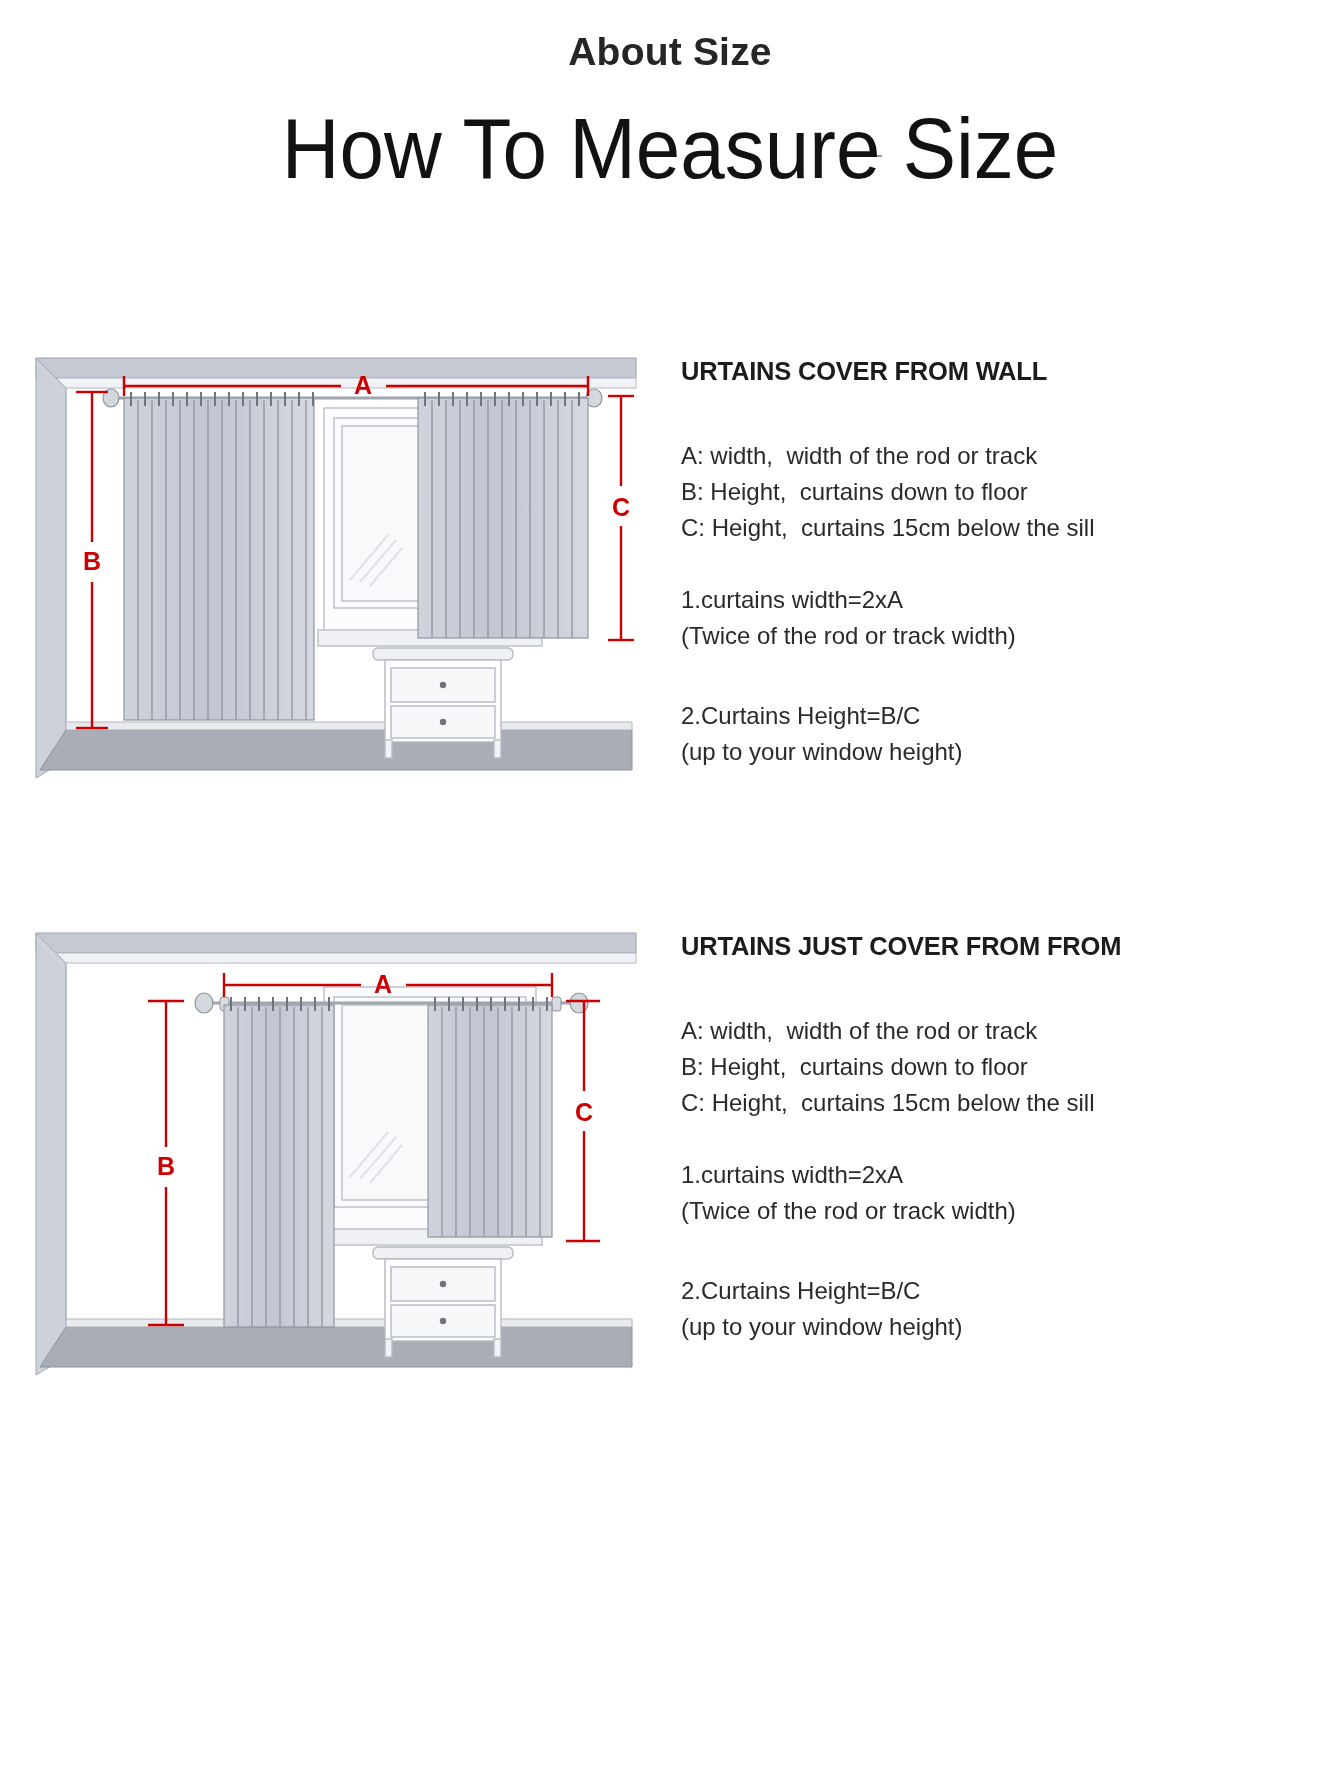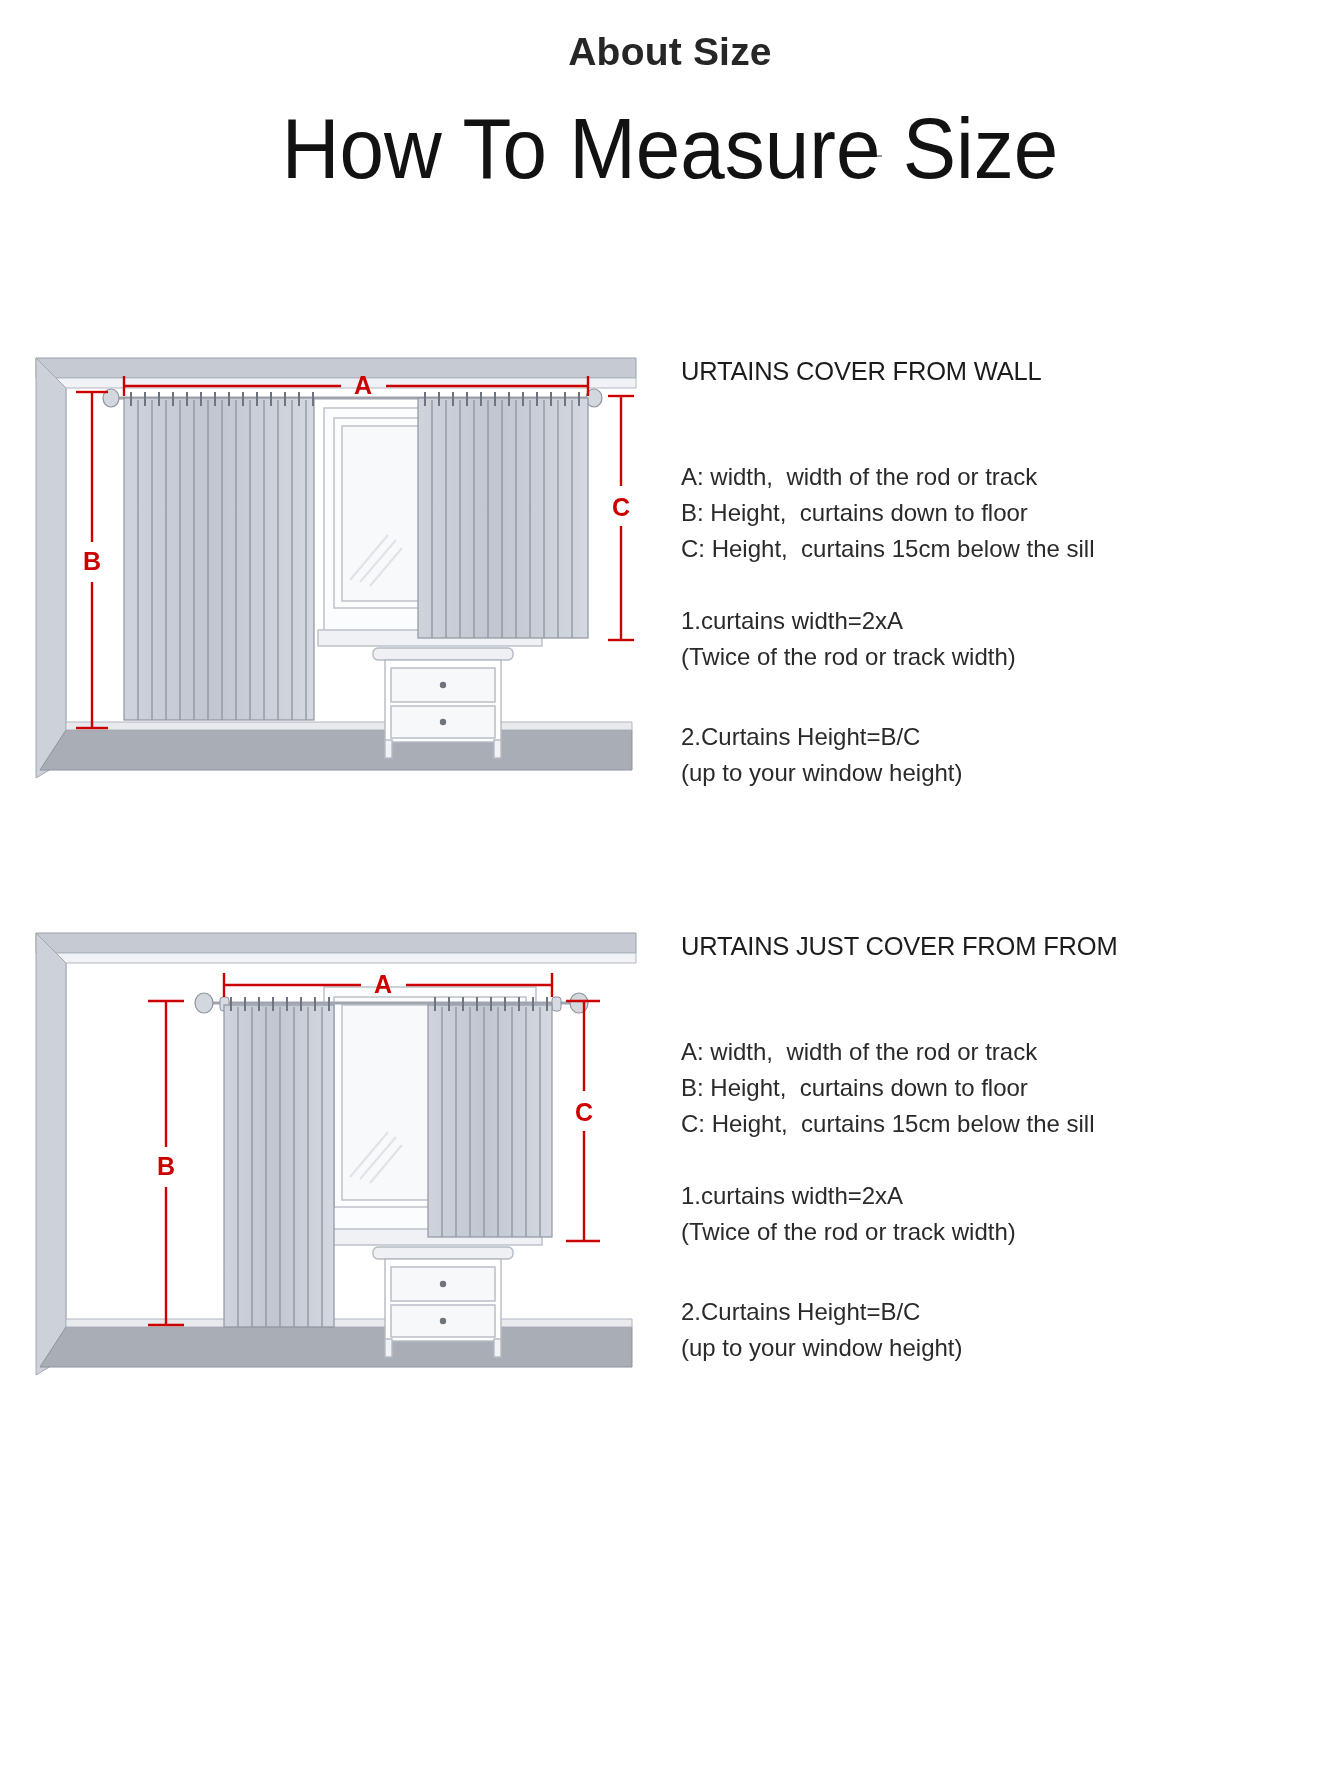--- a/index.html
+++ b/index.html
@@ -63,28 +63,28 @@
   }
   .text-wrap {
     position: absolute;
     left: 681px;
     top: 0;
     width: 600px;
   }
 
   .sec-title {
     font-size: 25.5px;
-    font-weight: normal;
+    font-weight: bold;
     color: #1c1c1c;
     letter-spacing: -0.2px;
     margin: 0;
     padding-top: 27px;
   }
   .abc-block {
-    margin-top: 73px;
+    margin-top: 52px;
   }
   .abc-line, .note-line {
     font-size: 24px;
     line-height: 36px;
     color: #2a2a2a;
     white-space: pre;
     font-weight: 400;
   }
   .note-1 { margin-top: 36px; }
   .note-2 { margin-top: 44px; }

